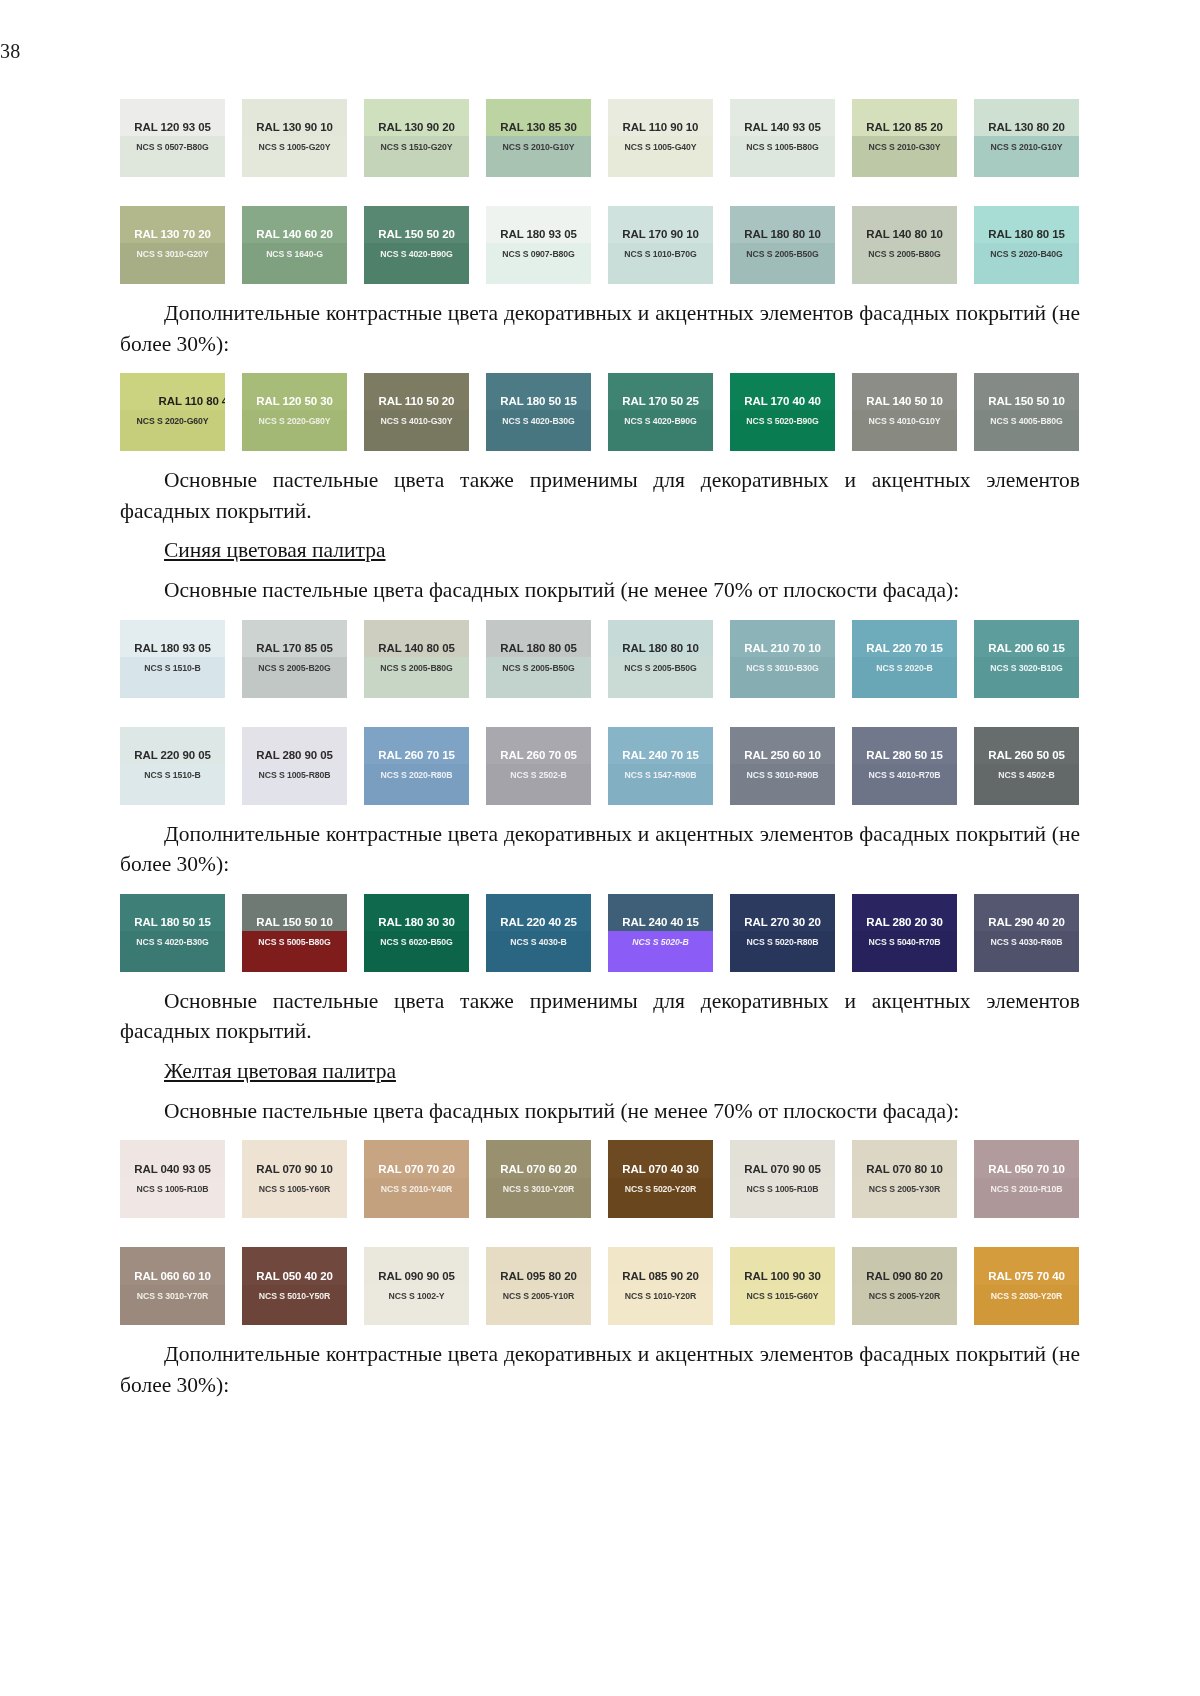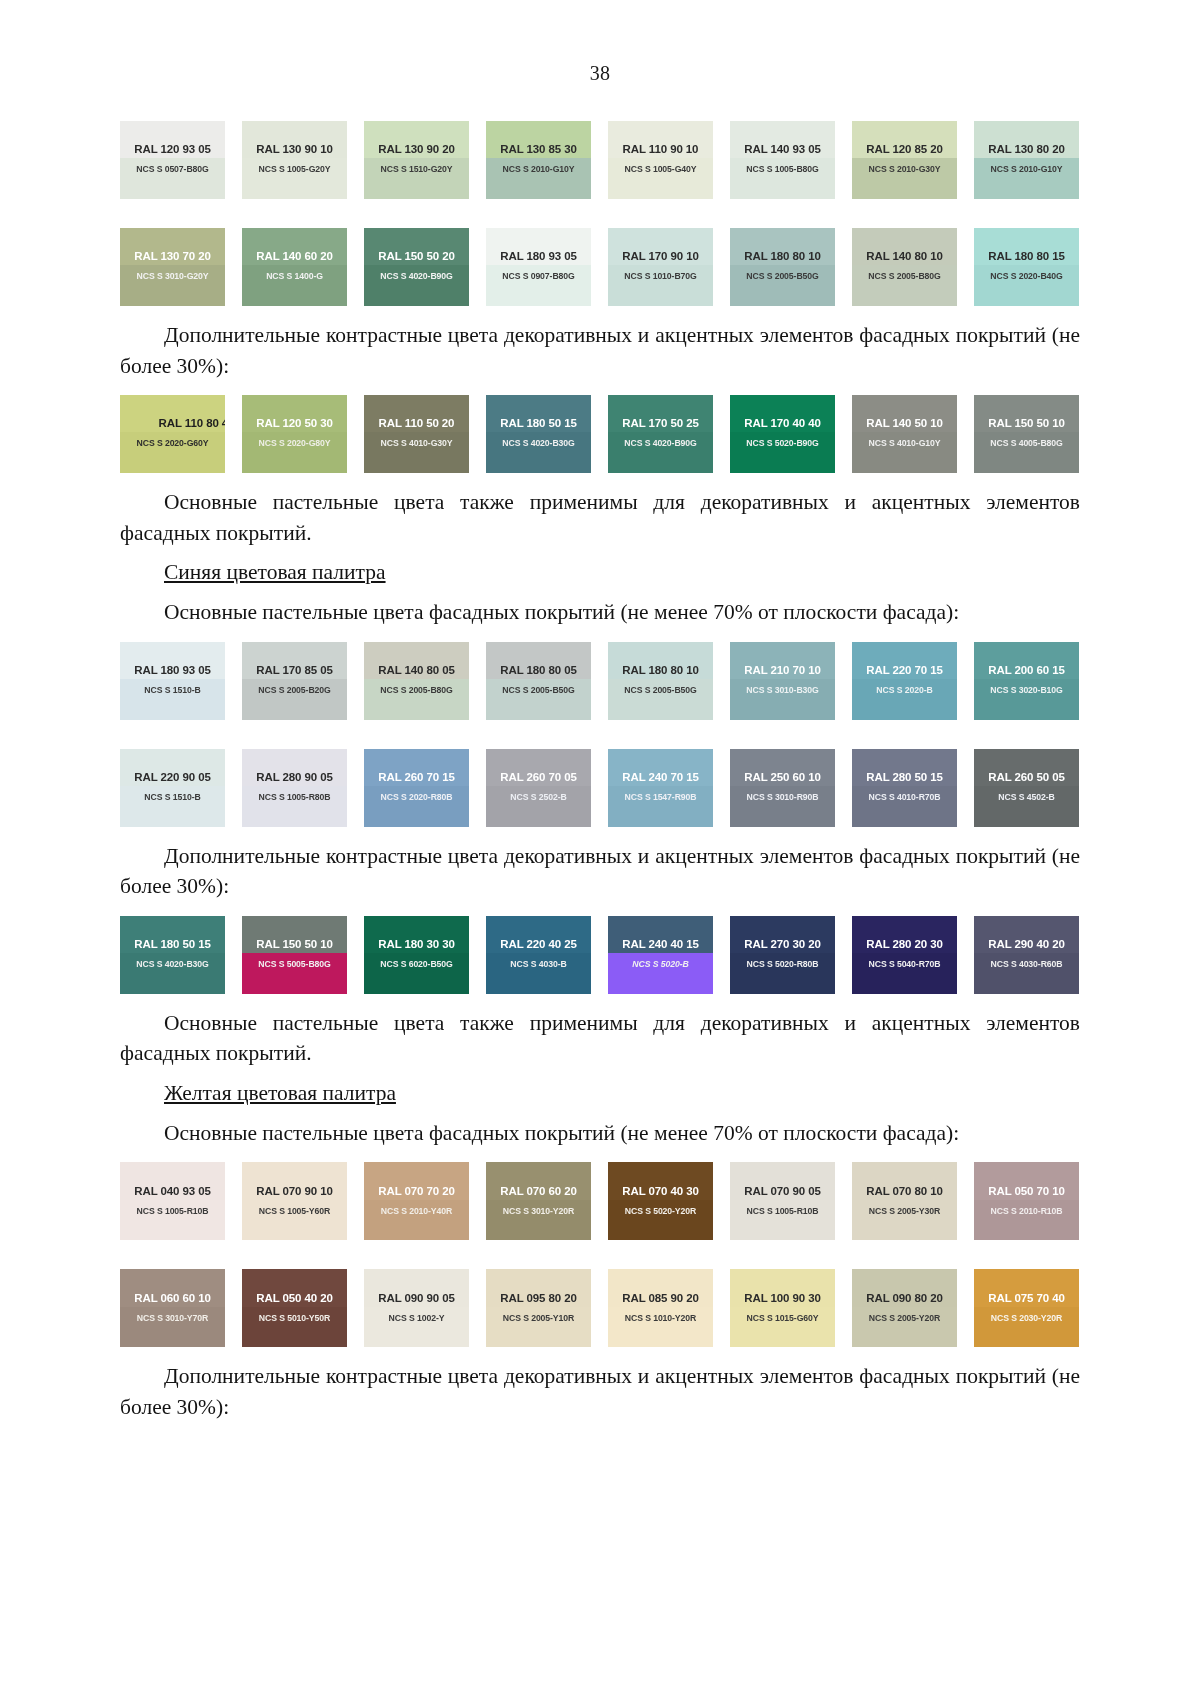--- a/index.html
+++ b/index.html
@@ -10,25 +10,25 @@
     font-family: "Liberation Serif", serif;
   }
   .page {
     position: relative;
     width: 1200px;
     min-height: 1696px;
     background: #ffffff;
     padding: 0;
   }
   .page-number {
-    text-align: center;
+    text-align: left;
     font-family: "Liberation Serif", serif;
     font-size: 20px;
     color: #1a1a1a;
-    padding-top: 62px;
+    padding-top: 40px;
     padding-bottom: 0;
     letter-spacing: 0.3px;
   }
   .content {
     margin: 0 auto;
     width: 960px;
     padding-top: 22px;
   }
   p.para {
     font-family: "Liberation Serif", serif;
@@ -183,21 +183,21 @@
             </div>
             <div class="half bot" style="background: rgb(167, 174, 134);">
               <span class="ncs" style="color: rgb(242, 242, 242);">NCS S 3010-G20Y</span>
             </div>
           </div>
           <div class="swatch">
             <div class="half top" style="background: rgb(135, 169, 136);">
               <span class="ral" style="color: rgb(255, 255, 255);">RAL 140 60 20</span>
             </div>
             <div class="half bot" style="background: rgb(127, 161, 128);">
-              <span class="ncs" style="color: rgb(242, 242, 242);">NCS S 1400-G</span>
+              <span class="ncs" style="color: rgb(242, 242, 242);">NCS S 1640-G</span>
             </div>
           </div>
           <div class="swatch">
             <div class="half top" style="background: rgb(88, 136, 114);">
               <span class="ral" style="color: rgb(255, 255, 255);">RAL 150 50 20</span>
             </div>
             <div class="half bot" style="background: rgb(79, 128, 105);">
               <span class="ncs" style="color: rgb(242, 242, 242);">NCS S 4020-B90G</span>
             </div>
           </div>
@@ -465,21 +465,21 @@
               <span class="ral" style="color: rgb(255, 255, 255);">RAL 180 50 15</span>
             </div>
             <div class="half bot" style="background: rgb(58, 122, 115);">
               <span class="ncs" style="color: rgb(240, 240, 240);">NCS S 4020-B30G</span>
             </div>
           </div>
           <div class="swatch">
             <div class="half top" style="background: rgb(111, 122, 116);">
               <span class="ral" style="color: rgb(255, 255, 255);">RAL 150 50 10</span>
             </div>
-            <div class="half bot" style="background: #be185d;">
+            <div class="half bot" style="background: #7f1d1d;">
               <span class="ncs" style="color: rgb(240, 240, 240);">NCS S 5005-B80G</span>
             </div>
           </div>
           <div class="swatch">
             <div class="half top" style="background: rgb(15, 106, 77);">
               <span class="ral" style="color: rgb(255, 255, 255);">RAL 180 30 30</span>
             </div>
             <div class="half bot" style="background: rgb(13, 101, 73);">
               <span class="ncs" style="color: rgb(240, 240, 240);">NCS S 6020-B50G</span>
             </div>

